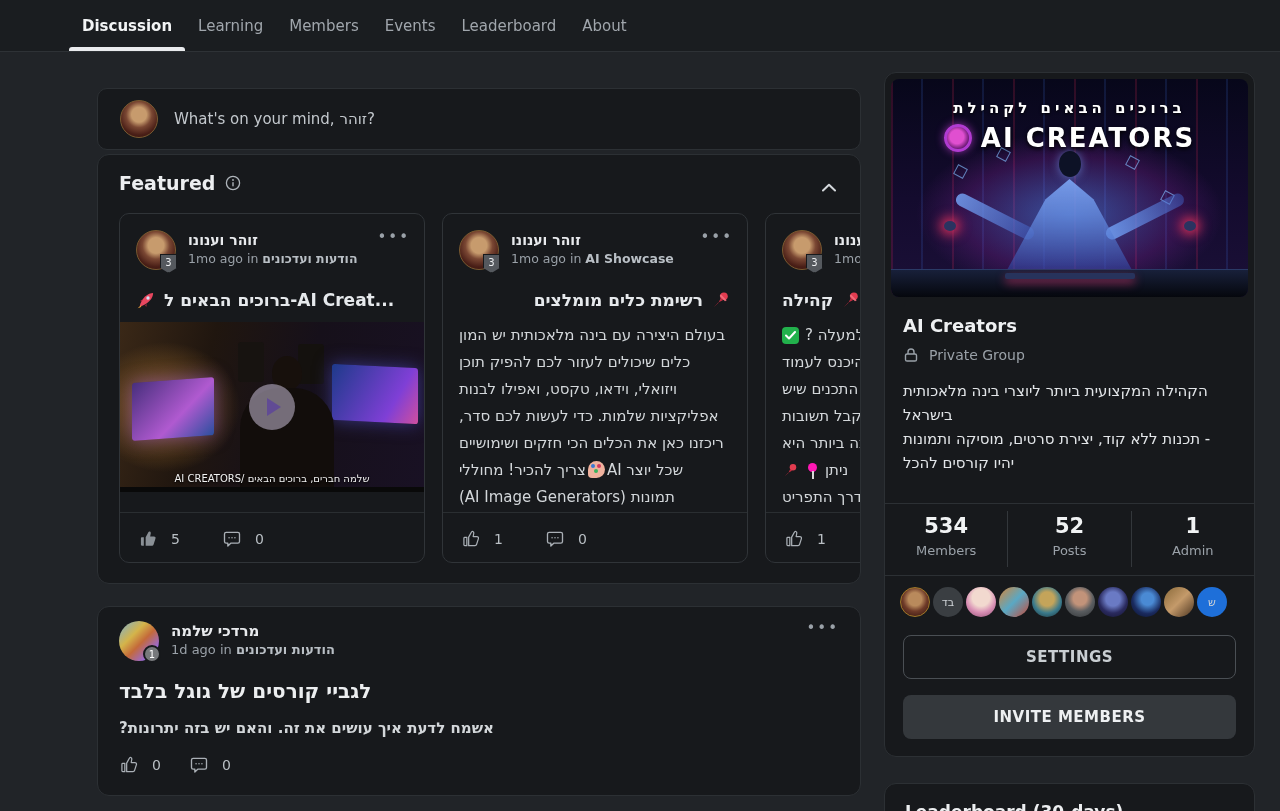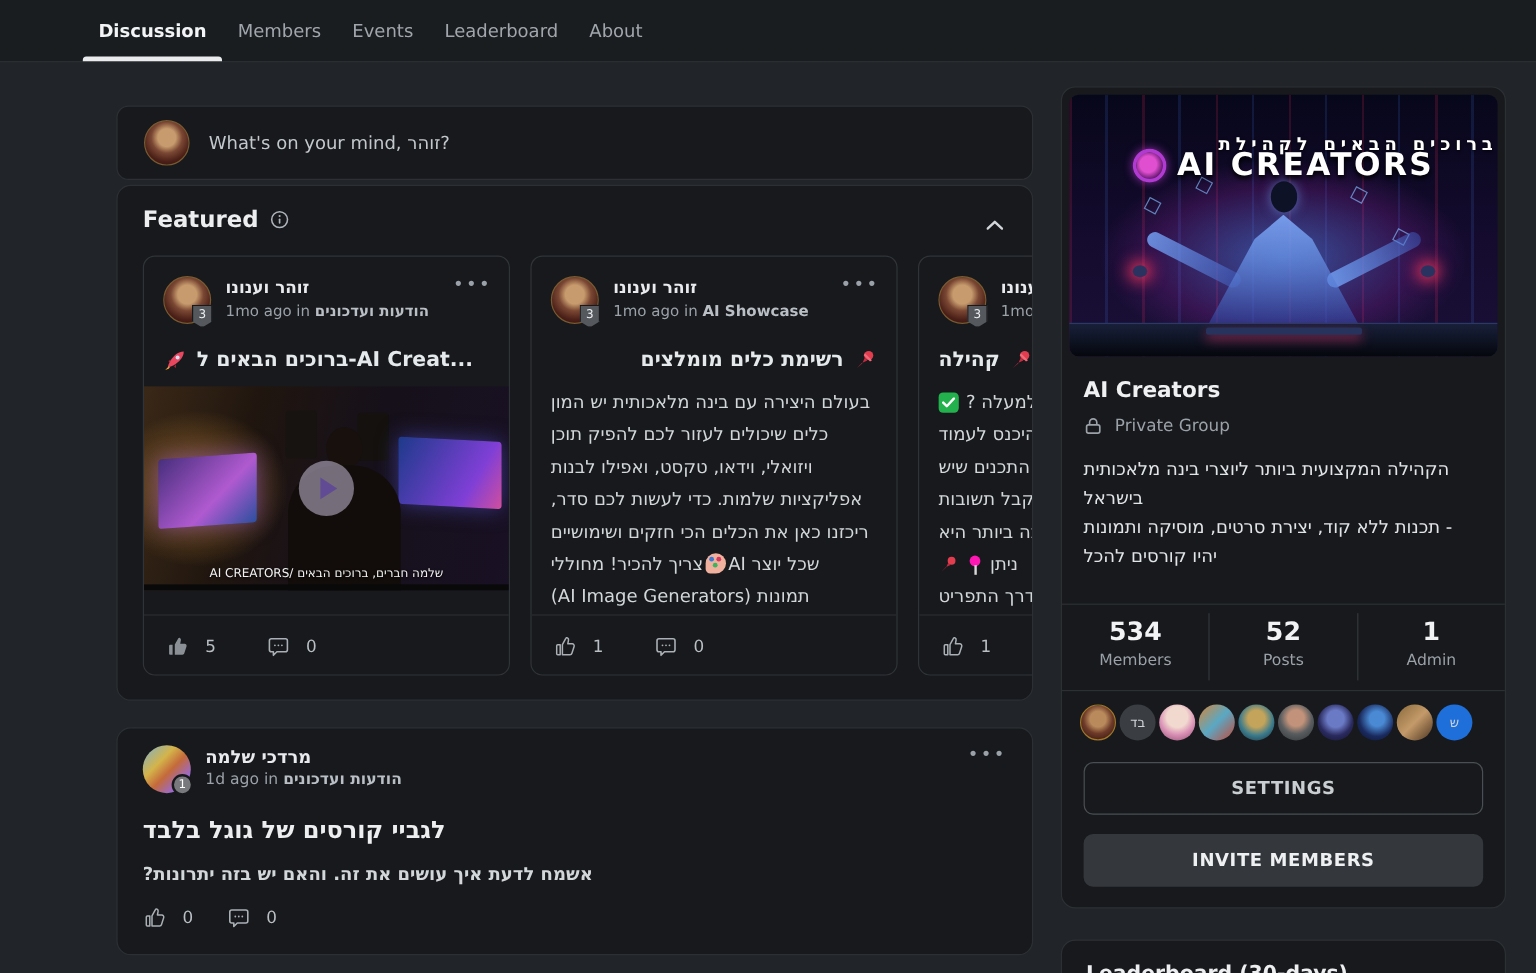--- a/index.html
+++ b/index.html
@@ -86,21 +86,21 @@
   .b-body { position:absolute; left:50%; bottom:26px; width:150px; height:92px; transform:translateX(-50%); clip-path:polygon(50% 0,66% 22%,92% 100%,8% 100%,34% 22%); background:linear-gradient(180deg, rgba(130,175,255,.85), rgba(45,75,170,.55)); filter:blur(.4px); }
   .b-arm { position:absolute; bottom:74px; width:86px; height:13px; border-radius:7px; background:linear-gradient(90deg, rgba(120,170,255,.8), rgba(60,90,190,.5)); }
   .b-arm.l { left:calc(50% - 118px); transform:rotate(27deg); }
   .b-arm.r { right:calc(50% - 118px); transform:rotate(-27deg); }
   .b-hand { position:absolute; bottom:66px; width:12px; height:10px; border-radius:50%; background:#2a3360; box-shadow:0 0 12px 4px rgba(255,55,95,.8); }
   .b-hand.l { left:calc(50% - 126px); }
   .b-hand.r { right:calc(50% - 126px); }
   .b-desk { position:absolute; left:0; right:0; bottom:0; height:28px; background:linear-gradient(#18203a,#05070d); border-top:1px solid #2a3a66; }
   .b-keys { position:absolute; left:50%; bottom:18px; width:130px; height:6px; transform:translateX(-50%); background:#27335c; border-radius:2px; box-shadow:0 4px 10px rgba(255,60,120,.55); }
   .b-cube { position:absolute; width:11px; height:11px; border:1px solid rgba(130,190,255,.65); transform:rotate(28deg); }
-  .b-txt1 { position:absolute; left:0; right:0; top:20px; text-align:right; font-size:15px; font-weight:700; letter-spacing:4px; color:#fff; text-shadow:0 1px 3px #000;margin-top:12px; }
+  .b-txt1 { position:absolute; left:0; right:0; top:20px; text-align:center; font-size:15px; font-weight:700; letter-spacing:4px; color:#fff; text-shadow:0 1px 3px #000; }
   .b-row2 { position:absolute; left:0; right:0; top:44px; display:flex; align-items:center; justify-content:center; gap:9px; }
   .brain { width:28px; height:28px; border-radius:50%; border:3px solid #b13bd1; background:radial-gradient(circle at 45% 45%, #e04fd0 0 40%, #5c1468 75%); box-shadow:0 0 8px rgba(200,60,220,.7); }
   .b-txt2 { font-size:26px; font-weight:800; letter-spacing:2px; color:#fff; text-shadow:0 2px 4px #000; }
 
   .side-name { position:absolute; left:18px; top:242px; font-size:18px; font-weight:700; color:#eef0f2; }
   .priv { position:absolute; left:18px; top:274px; display:flex; align-items:center; gap:10px; color:#9aa1a8; font-size:14px; }
   .side-desc { position:absolute; left:18px; top:306px; right:18px; font-size:15px; line-height:24px; color:#e2e5e8; white-space:pre-line; text-align:left; }
   .div-h { position:absolute; left:0; right:0; height:1px; background:#2c3034; }
   .stats { position:absolute; left:0; right:0; top:438px; height:56px; display:flex; }
   .stat { flex:1; text-align:center; position:relative; }
@@ -135,20 +135,21 @@
   .palette-ic { display:inline-block; width:17px; height:17px; border-radius:50% 50% 50% 4px; background:#f0b29e; position:relative; vertical-align:-3px; margin:0 2px; }
   .palette-ic::before { content:""; position:absolute; left:3px; top:3px; width:4px; height:4px; border-radius:50%; background:#3a7ad4; box-shadow:6px 0 0 #d43a5e, 3px 5px 0 #3ab45e; }
 </style>
 </head>
 <body>
 
 <div class="stage">
 
   <nav class="topnav">
     <div class="tab active">Discussion</div>
+    <div class="tab">Learning</div>
     <div class="tab">Members</div>
     <div class="tab">Events</div>
     <div class="tab">Leaderboard</div>
     <div class="tab">About</div>
   </nav>
 
   <div class="card composer">
     <span class="avatar av-zohar"></span>
     <span class="composer-text">What's on your mind, זוהר?</span>
   </div>

